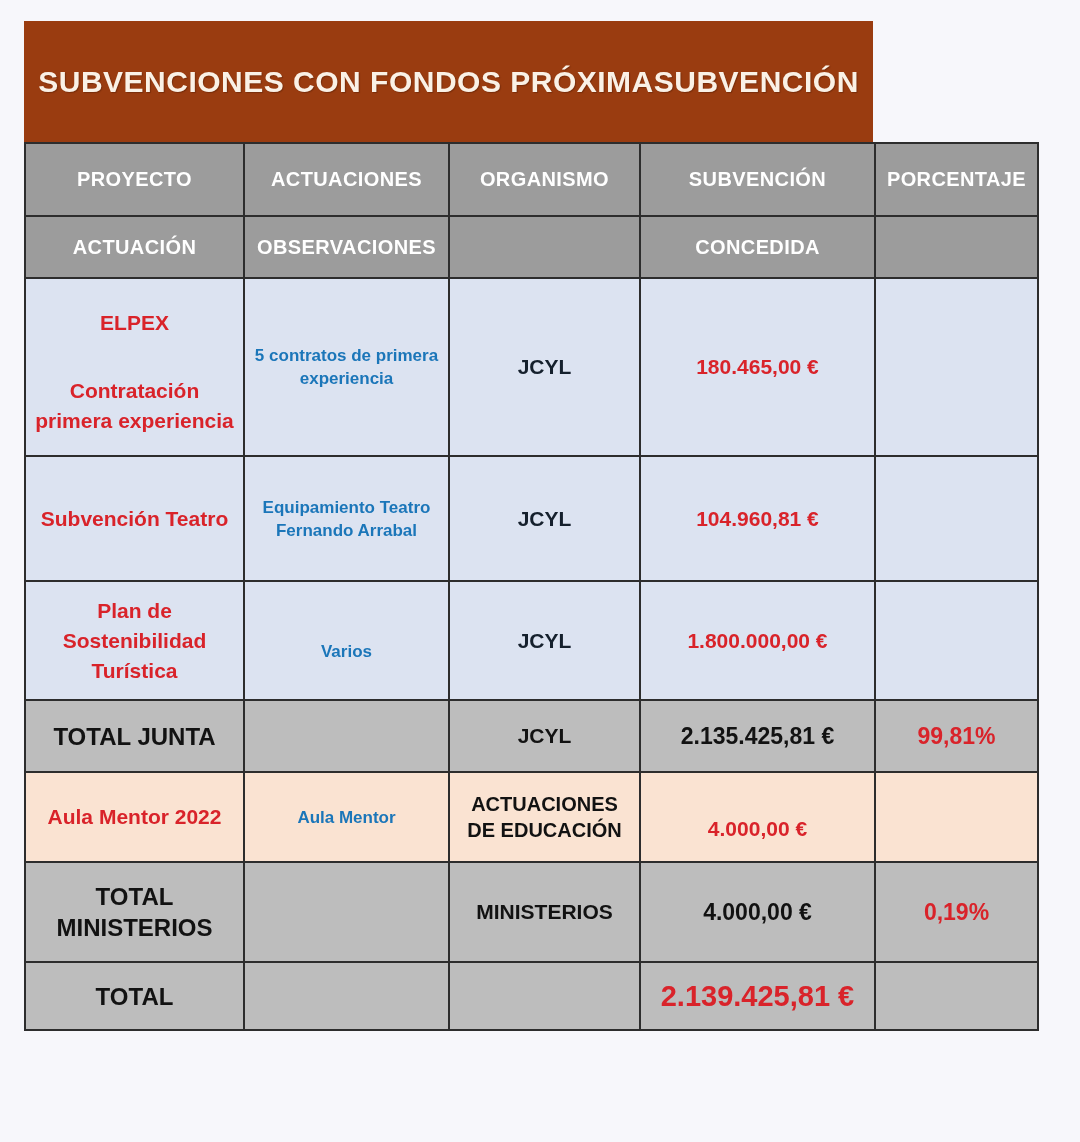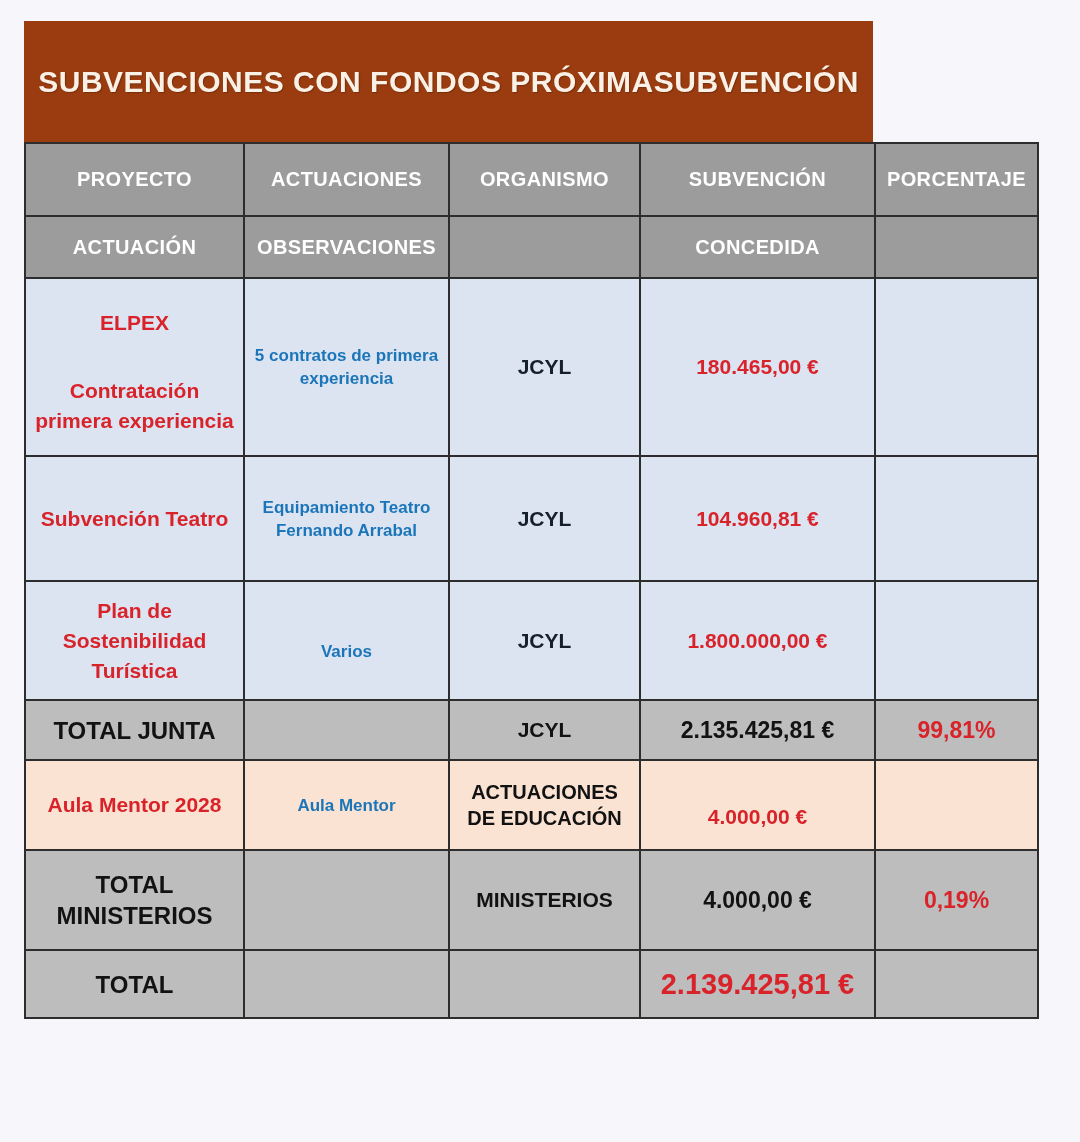--- a/index.html
+++ b/index.html
@@ -40,21 +40,21 @@
   tr.data td { background:#dce3f1; }
   tr.tot  td { background:#bdbdbd; }
   tr.peach td { background:#fae3d2; }
   
   tr.h1 { height:73px; }
   tr.h2 { height:62px; }
   tr.r0 { height:178px; }
   tr.r1 { height:125px; }
   tr.r2 { height:119px; }
   tr.r3 { height:110px; }
-  tr.tj { height:60px; }
+  tr.tj { height:72px; }
   tr.am { height:90px; }
   tr.tm { height:100px; }
   tr.tt { height:68px; }
   
   .red  { color:#d9232a; font-weight:bold; }
   .blue { color:#1b76b9; font-weight:bold; }
   .navy { color:#15202d; font-weight:bold; }
   .blk  { color:#121212; font-weight:bold; }
   td.proj   { font-size:21px; line-height:30px; }
   td.obs    { font-size:17px; line-height:23px; }
@@ -139,21 +139,21 @@
 
     <tr class="tot tj">
       <td class="proj blk">TOTAL JUNTA</td>
       <td></td>
       <td class="org blk">JCYL</td>
       <td class="amt blk">2.135.425,81 €</td>
       <td class="pct red">99,81%</td>
     </tr>
 
     <tr class="peach am">
-      <td class="proj red vbot">Aula Mentor 2028</td>
+      <td class="proj red vbot">Aula Mentor 2022</td>
       <td class="obs blue vtop">Aula Mentor</td>
       <td class="org blk vtop">ACTUACIONES DE EDUCACIÓN</td>
       <td class="amt red" style="vertical-align:bottom; padding-bottom:20px;">4.000,00 €</td>
       <td class="pct red"></td>
     </tr>
 
     <tr class="tot tm">
       <td class="proj blk">TOTAL MINISTERIOS</td>
       <td></td>
       <td class="org blk">MINISTERIOS</td>

